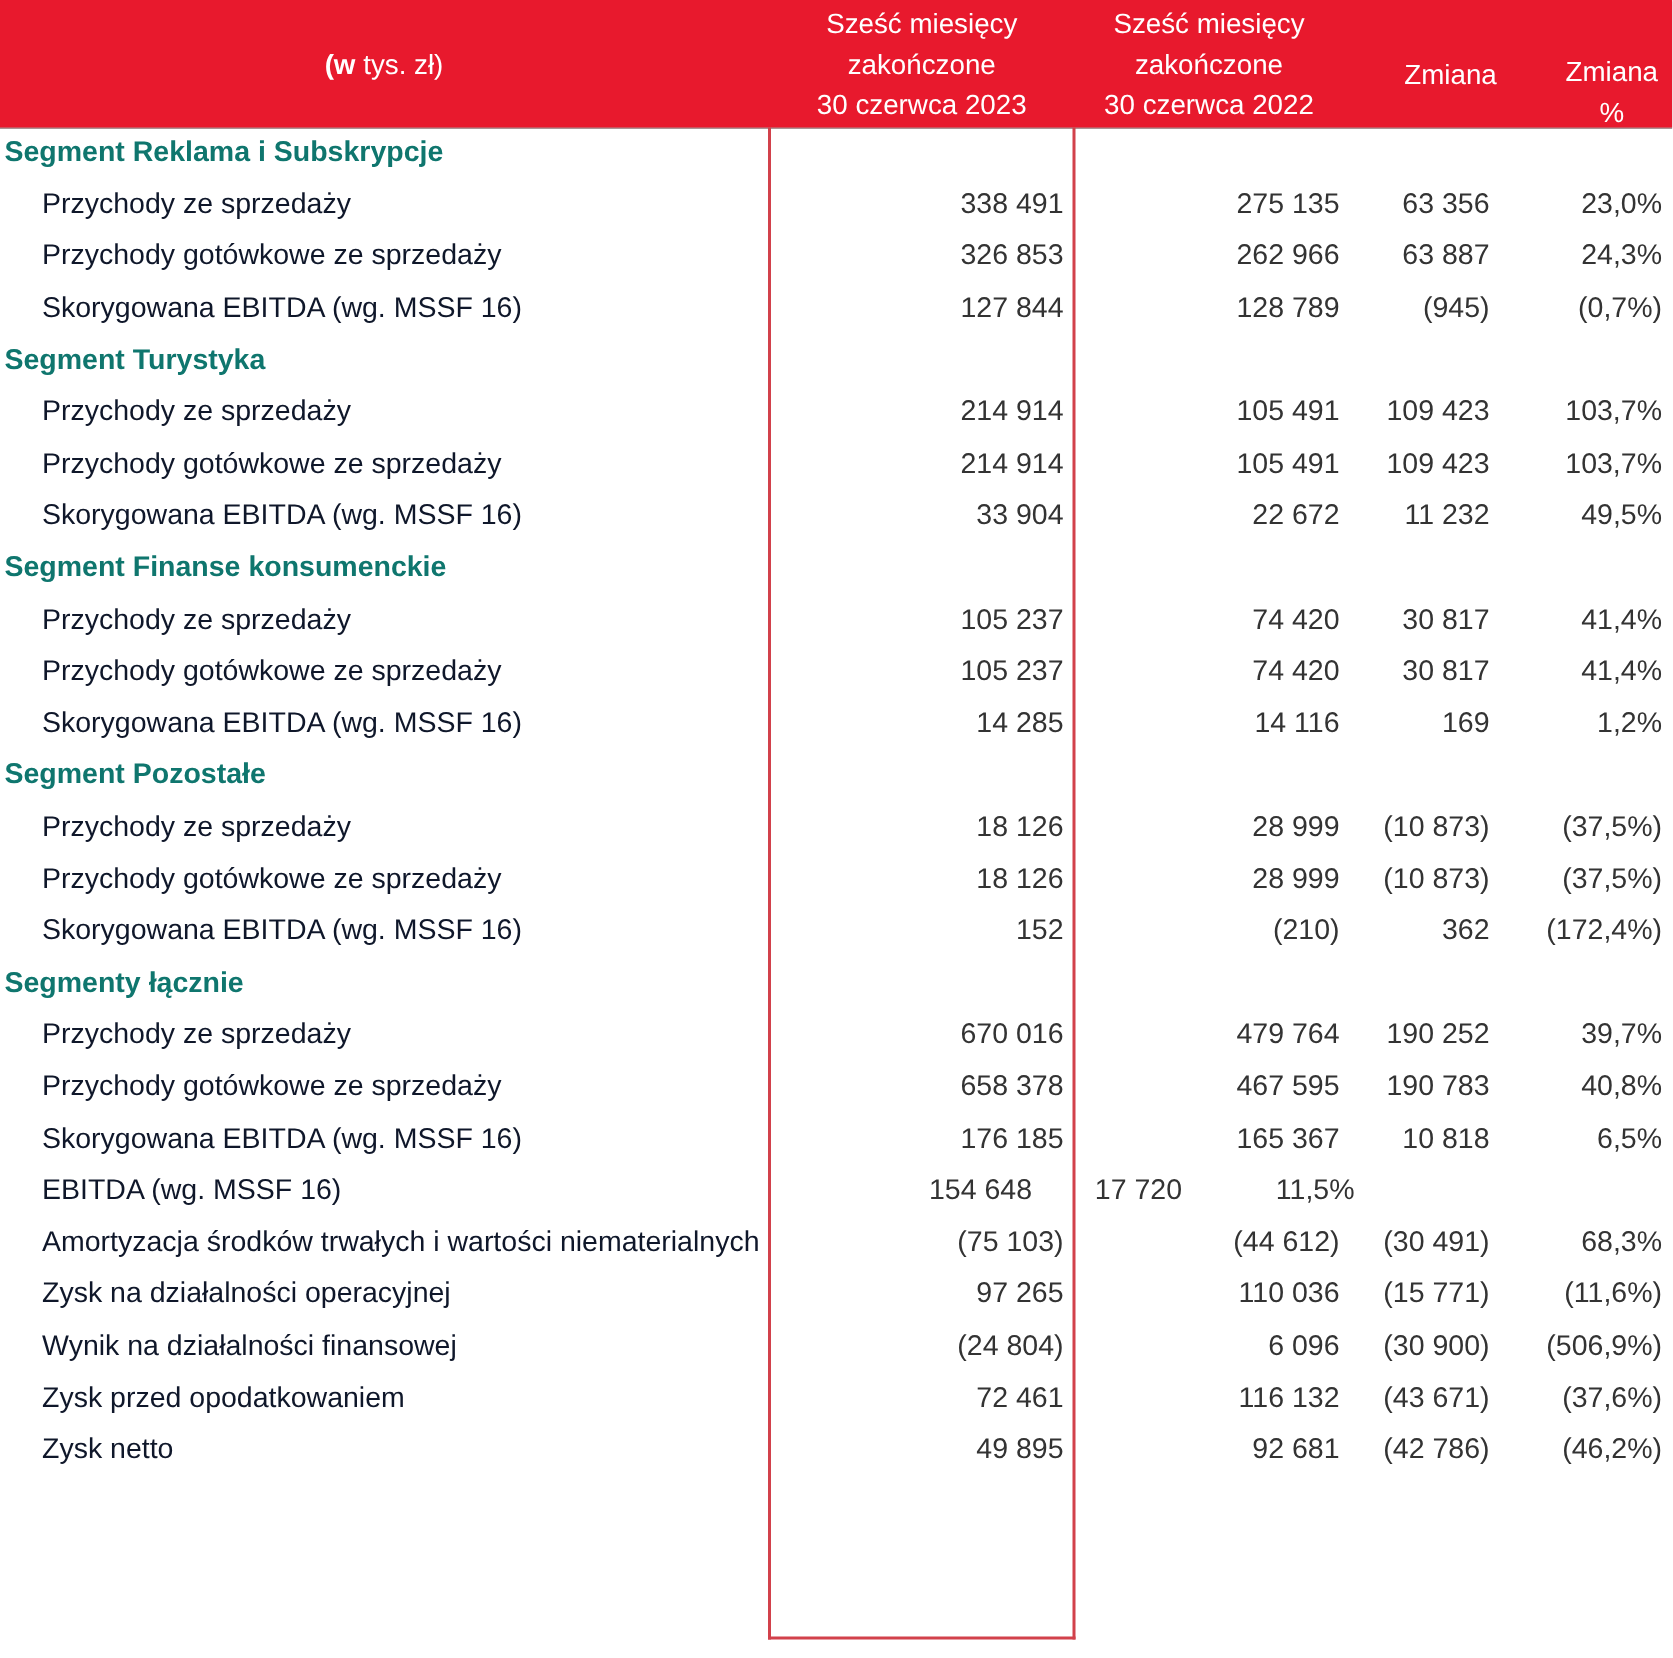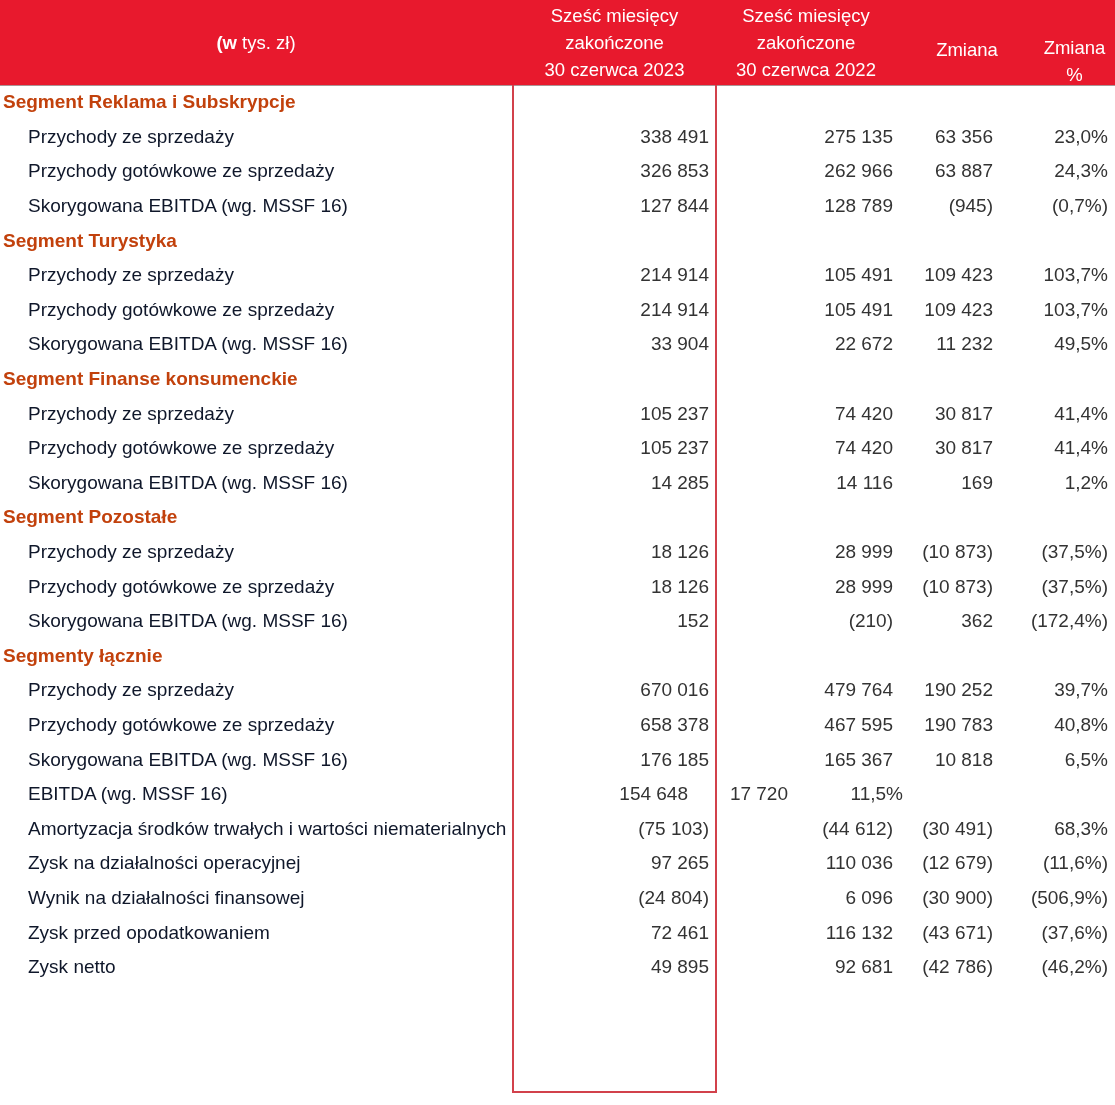--- a/index.html
+++ b/index.html
@@ -45,21 +45,21 @@
   }
   .cell { line-height:26px; font-size:19px; }
   .cell-label {
     width:512px;
     padding-left:3px;
     color:#0f172a;
   }
   .row.item .cell-label { text-indent:25px; }
   .row.section .cell-label {
     font-weight:bold;
-    color:#c2410c;
+    color:#0f766e;
     text-indent:0;
   }
   .cell-num {
     text-align:right;
     color:#333333;
     white-space:nowrap;
   }
   .num-1 { width:205px; padding-right:8px; }
   .num-2 { width:178px; padding-right:2px; }
   .num-3 { width:100px; padding-right:2px; }
@@ -254,21 +254,21 @@
         <div class="cell cell-label">Amortyzacja środków trwałych i wartości niematerialnych</div>
         <div class="cell cell-num num-1">(75 103)</div>
         <div class="cell cell-num num-2">(44 612)</div>
         <div class="cell cell-num num-3">(30 491)</div>
         <div class="cell cell-num num-4">68,3%</div>
       </div>
       <div class="row item">
         <div class="cell cell-label">Zysk na działalności operacyjnej</div>
         <div class="cell cell-num num-1">97 265</div>
         <div class="cell cell-num num-2">110 036</div>
-        <div class="cell cell-num num-3">(12 679)</div>
+        <div class="cell cell-num num-3">(15 771)</div>
         <div class="cell cell-num num-4">(11,6%)</div>
       </div>
       <div class="row item">
         <div class="cell cell-label">Wynik na działalności finansowej</div>
         <div class="cell cell-num num-1">(24 804)</div>
         <div class="cell cell-num num-2">6 096</div>
         <div class="cell cell-num num-3">(30 900)</div>
         <div class="cell cell-num num-4">(506,9%)</div>
       </div>
       <div class="row item">

